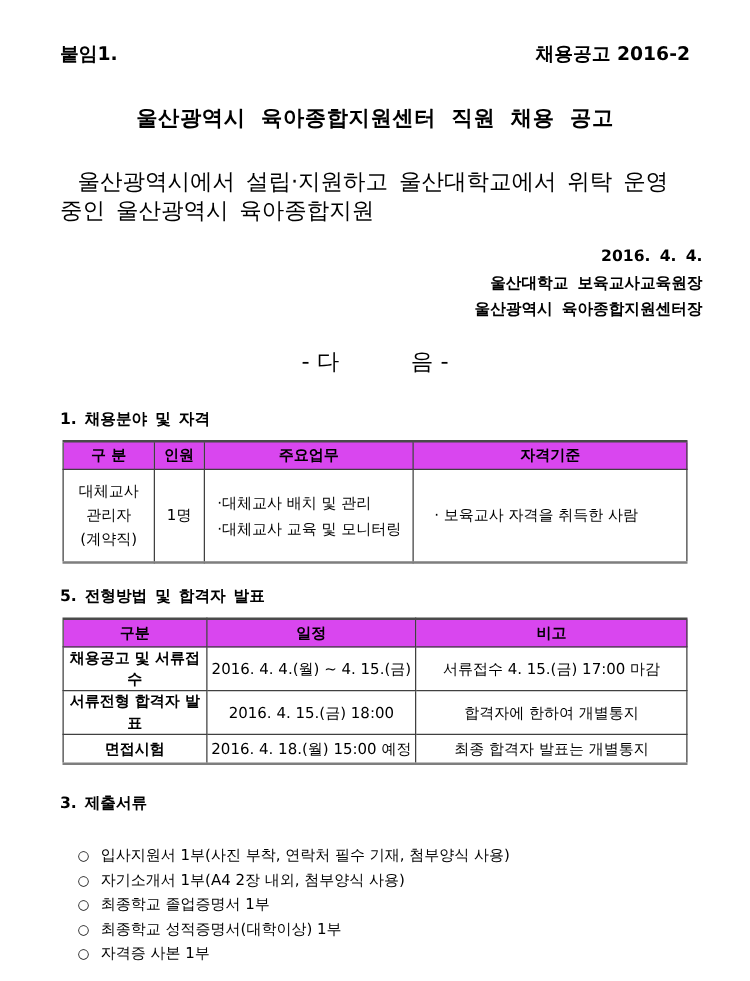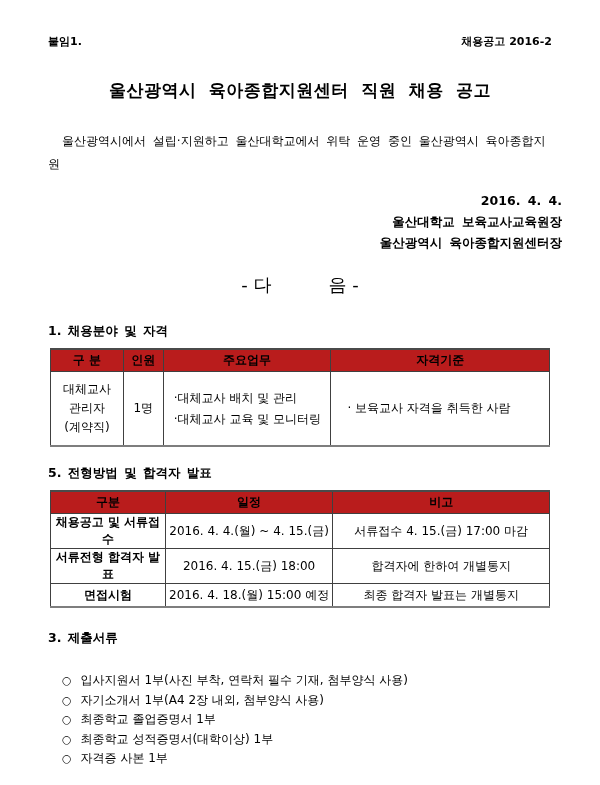--- a/index.html
+++ b/index.html
@@ -7,31 +7,31 @@
     position:relative;
     width:600px; height:785px;
     background:#ffffff;
     color:#000;
     font-family:"DejaVu Sans", sans-serif;
     overflow:hidden;
   }
   .doc-header {
     display:flex; justify-content:space-between; align-items:flex-start;
     padding:34px 48px 0 48px;
-    font-size:11px; font-weight:bold;
+    font-size:15px; font-weight:bold;
   }
   .doc-title {
     margin:30px 0 0 0;
     text-align:center;
     font-size:17px; font-weight:bold;
     letter-spacing:0.5px; word-spacing:6px;
   }
   .intro {
     margin:28px 44px 0 48px;
-    font-size:12px; line-height:23px;
+    font-size:18px; line-height:23px;
     word-spacing:3px;
   }
   .intro-line1 { text-indent:14px; }
   .sign-block {
     margin-top:14px;
     padding-right:38px;
     text-align:right;
     font-size:12.5px; font-weight:bold;
     line-height:21px;
     word-spacing:3px;
@@ -54,21 +54,21 @@
     border-collapse:collapse;
     table-layout:fixed;
     width:500px;
     margin:8px 0 0 50px;
     font-size:12px;
     border:1px solid #404040;
     border-top:2px solid #4a4a4a;
     border-bottom:2px solid #7e7e7e;
   }
   th {
-    background:#b91c1c;
+    background:#d946ef;
     border:1px solid #404040;
     font-weight:bold;
     height:21px;
     padding:0 2px;
     font-size:12px;
   }
   td {
     border:1px solid #404040;
     text-align:center;
     padding:0 2px;

